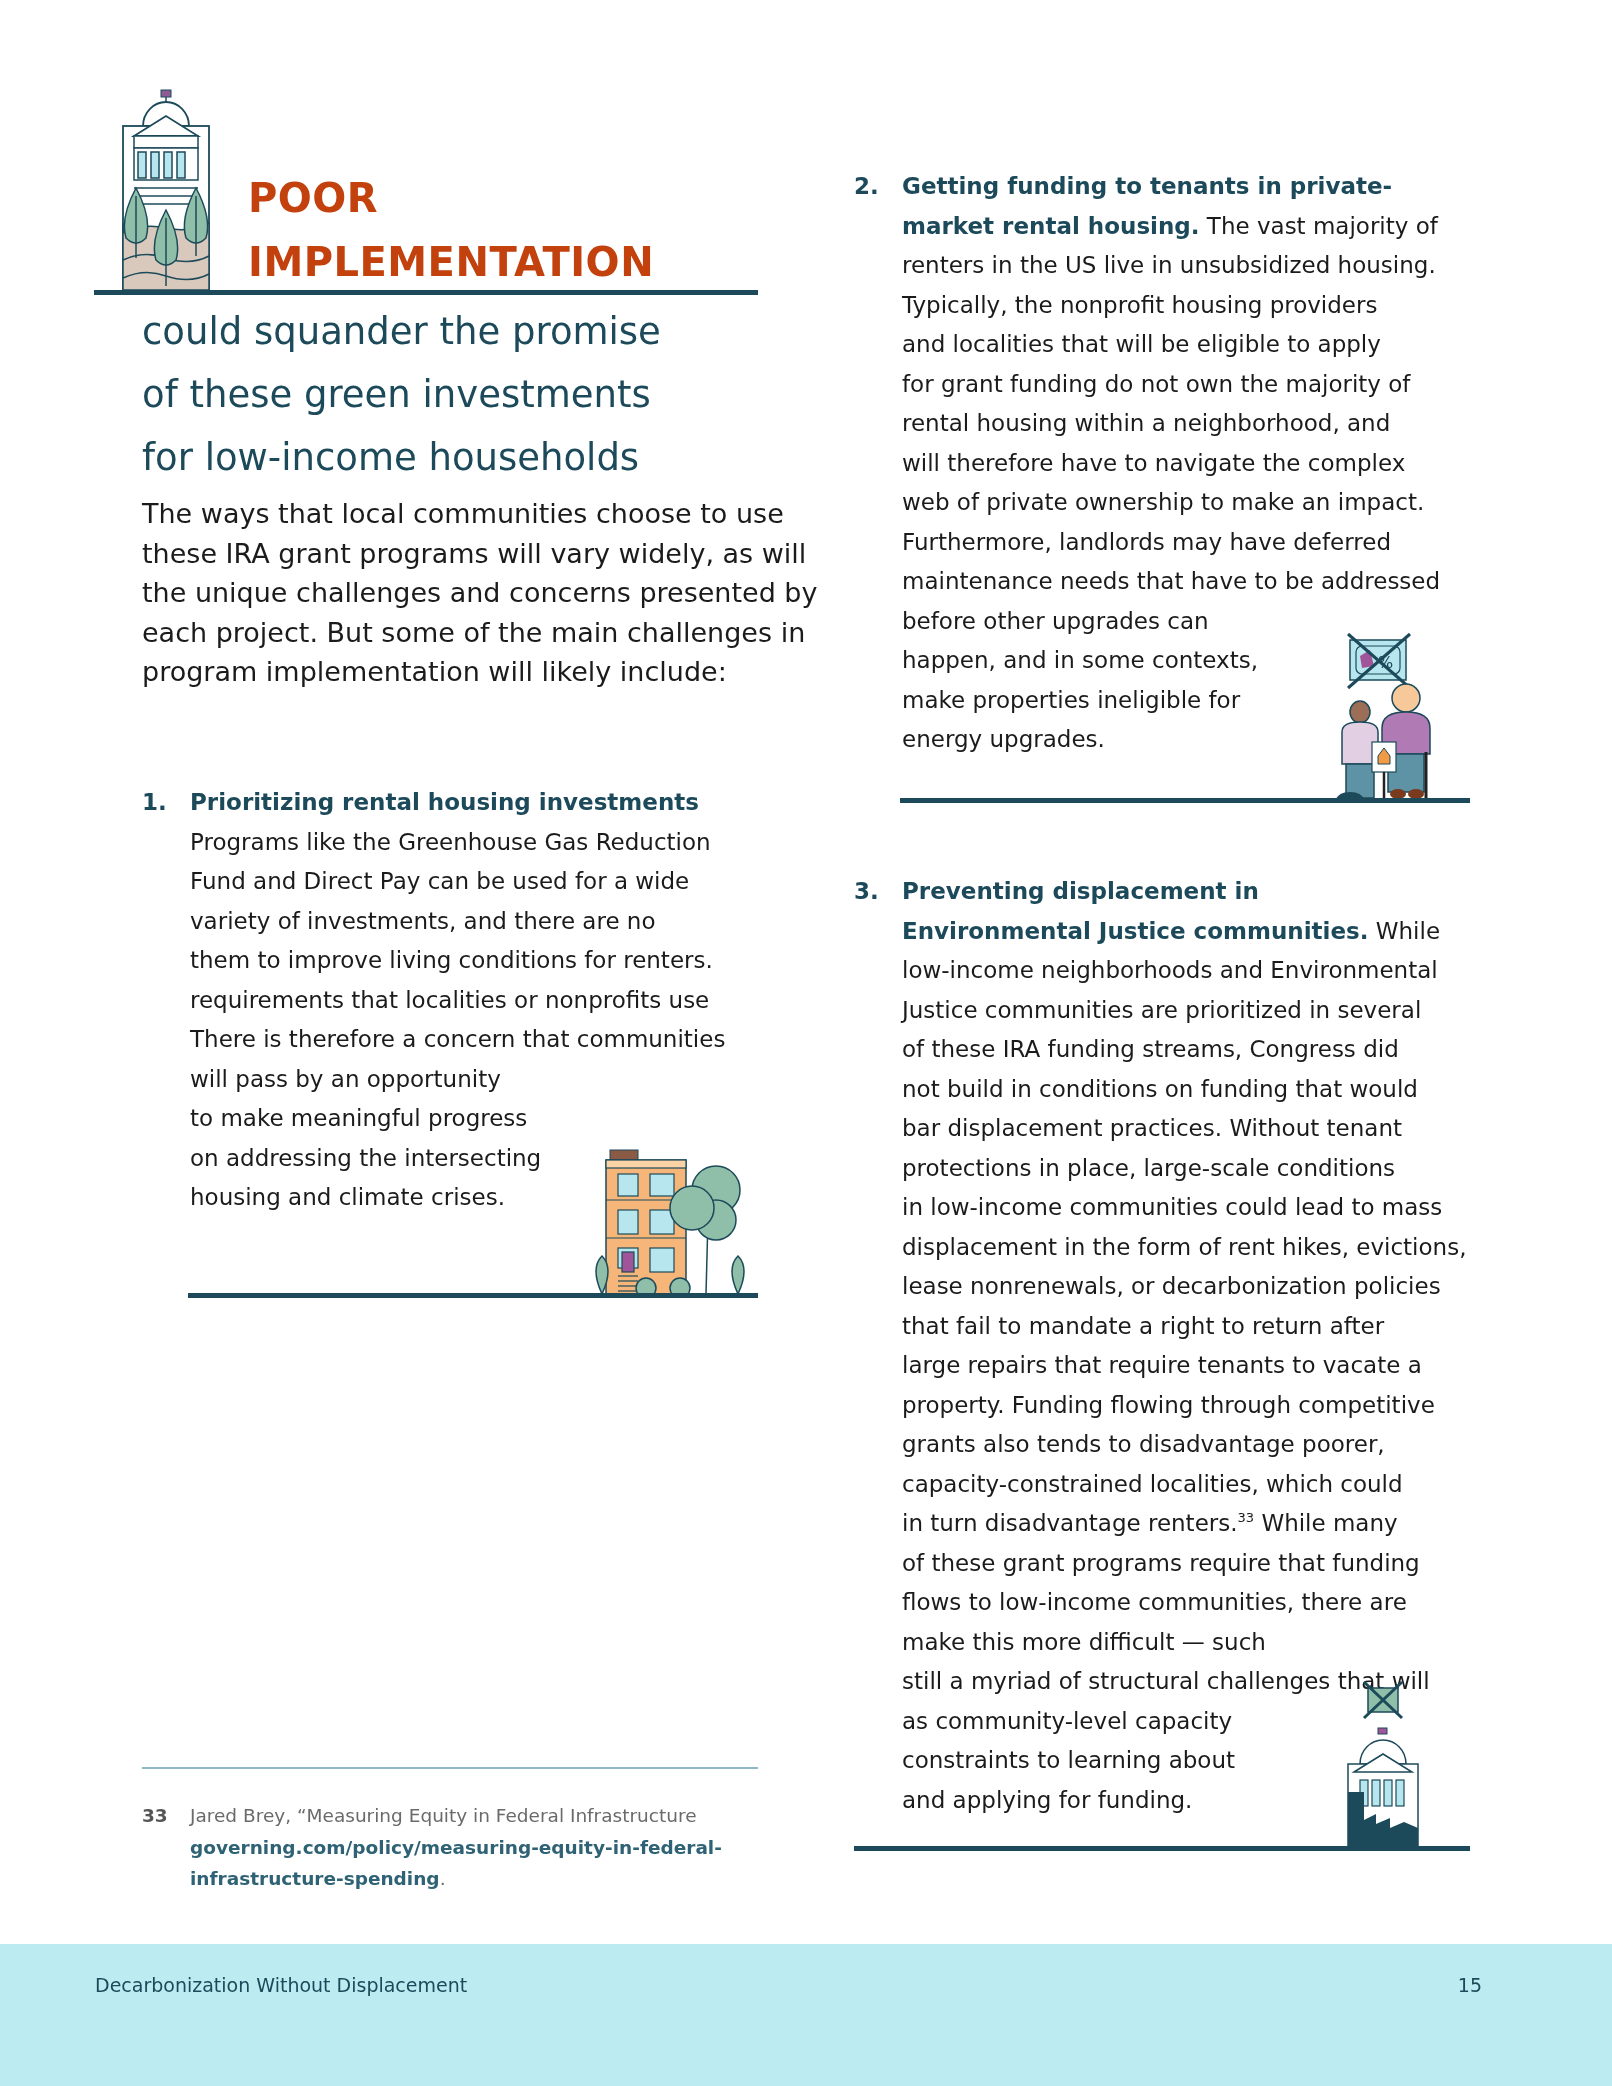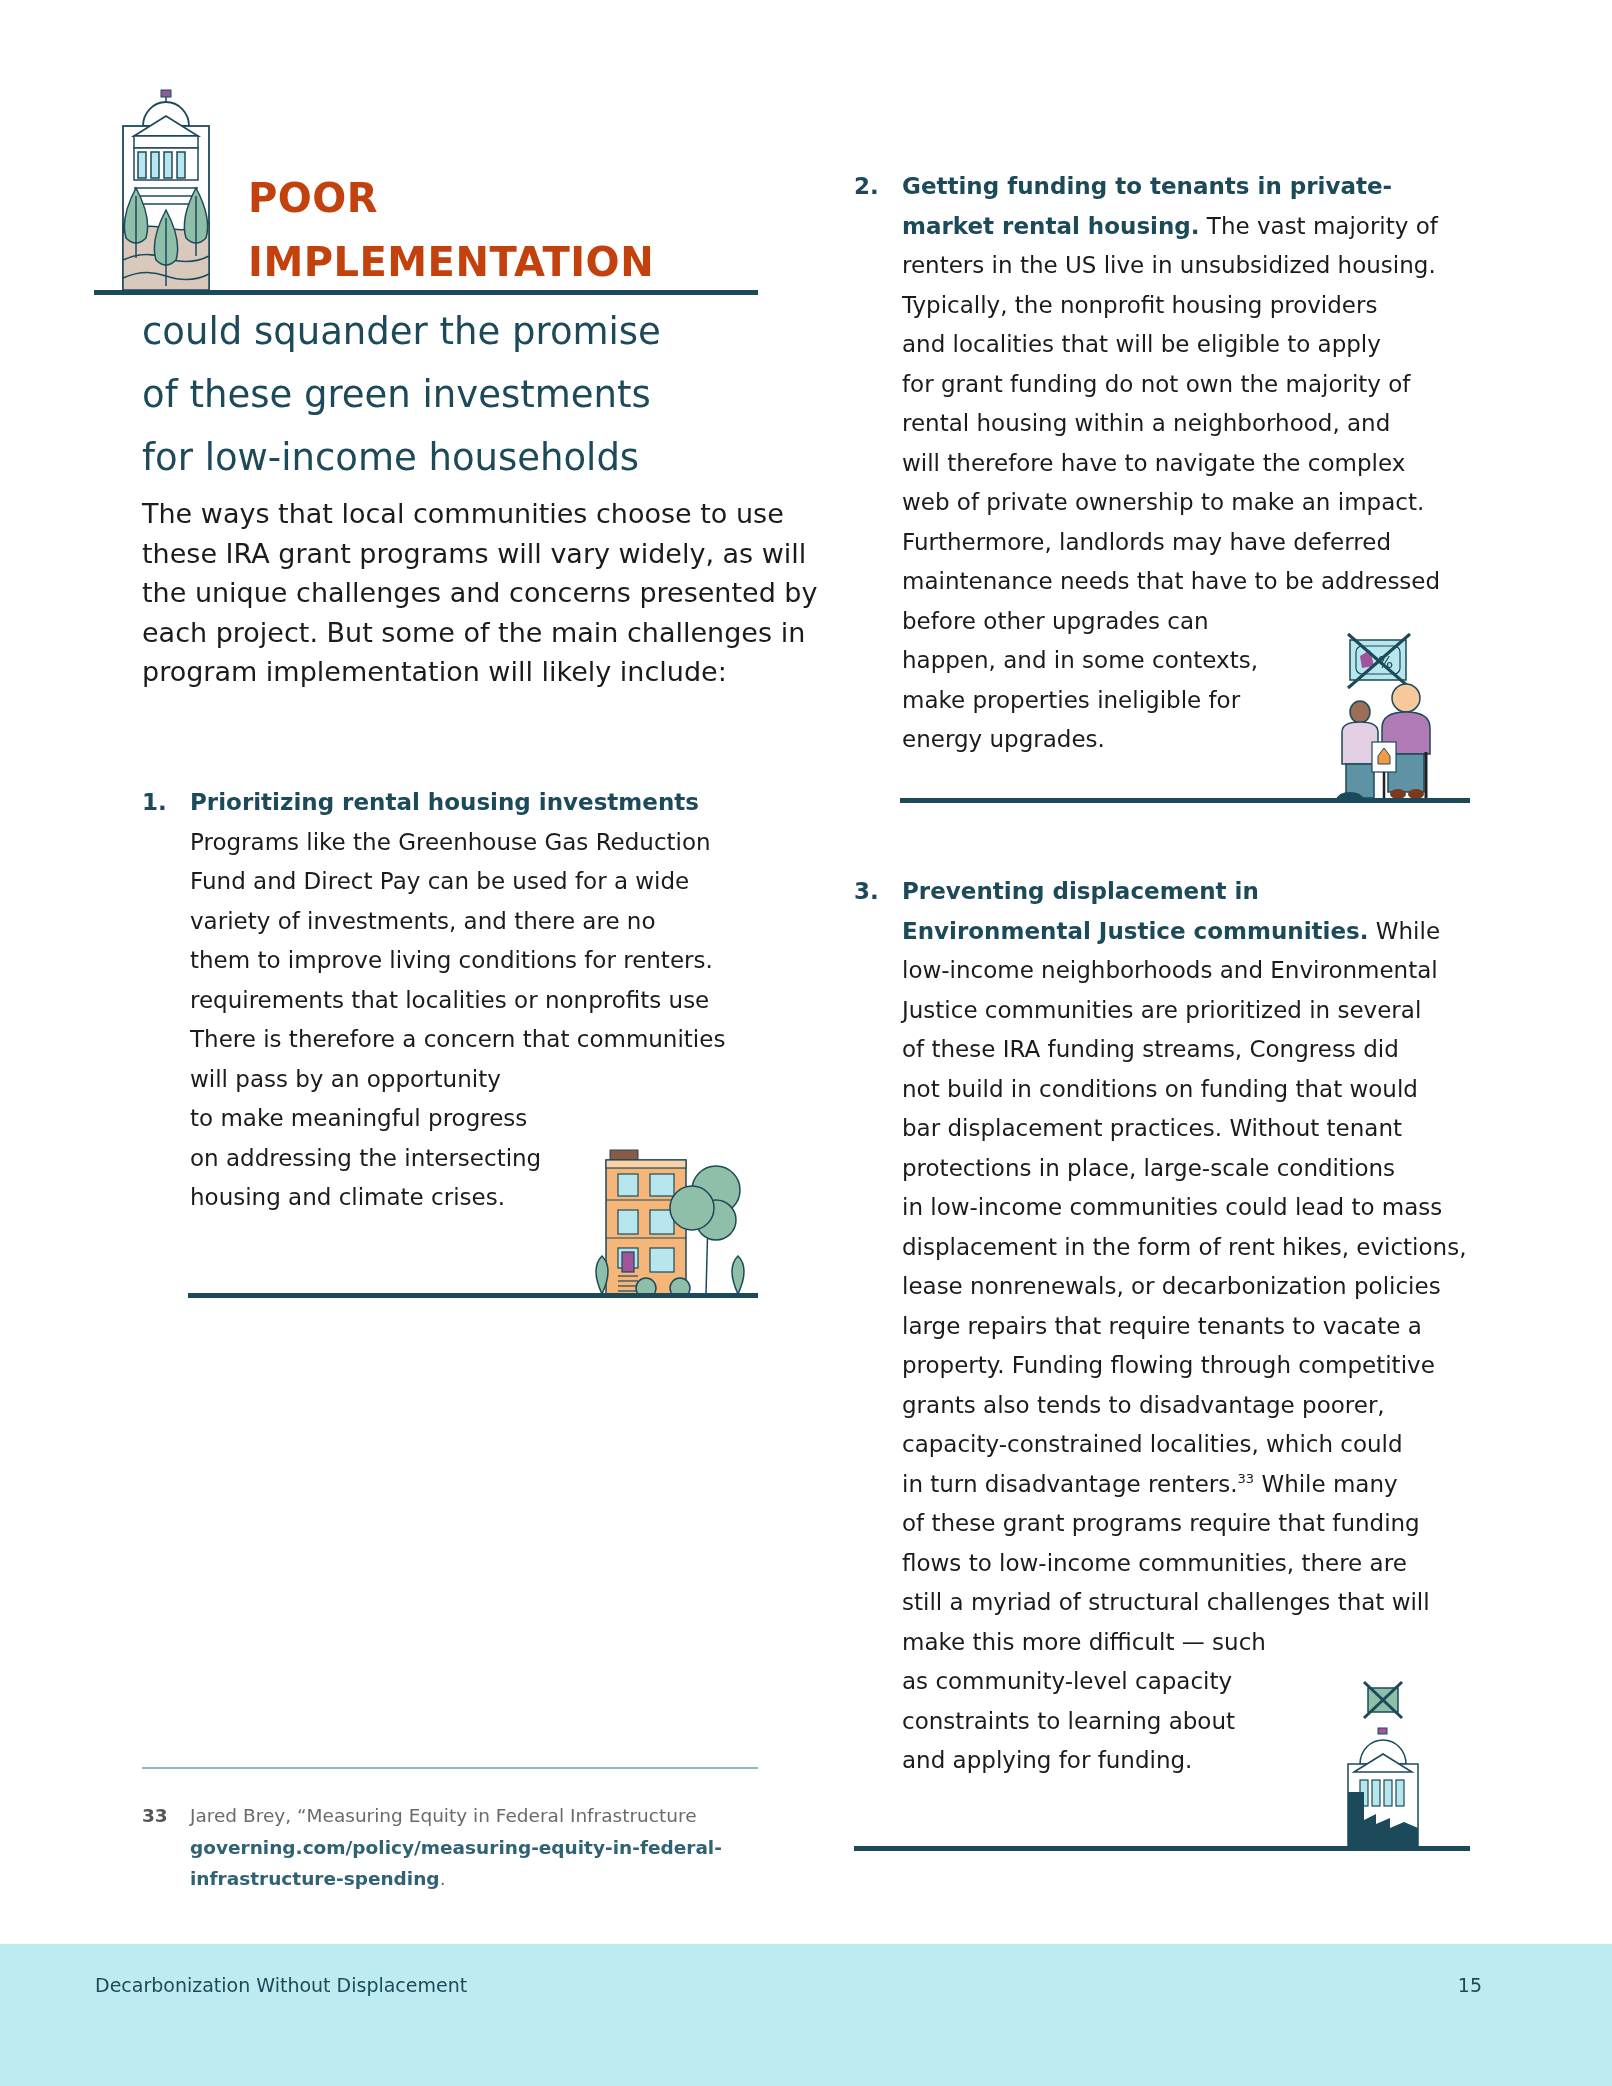--- a/index.html
+++ b/index.html
@@ -194,29 +194,30 @@
     <span class="line"><span class="lead">Environmental Justice communities.</span><span> While</span></span>
     <span class="line">low-income neighborhoods and Environmental</span>
     <span class="line">Justice communities are prioritized in several</span>
     <span class="line">of these IRA funding streams, Congress did</span>
     <span class="line">not build in conditions on funding that would</span>
     <span class="line">bar displacement practices. Without tenant</span>
     <span class="line">protections in place, large-scale conditions</span>
     <span class="line">in low-income communities could lead to mass</span>
     <span class="line">displacement in the form of rent hikes, evictions,</span>
     <span class="line">lease nonrenewals, or decarbonization policies</span>
+    <span class="line">that fail to mandate a right to return after</span>
     <span class="line">large repairs that require tenants to vacate a</span>
     <span class="line">property. Funding flowing through competitive</span>
     <span class="line">grants also tends to disadvantage poorer,</span>
     <span class="line">capacity-constrained localities, which could</span>
     <span class="line"><span>in turn disadvantage renters.</span><sup>33</sup><span> While many</span></span>
     <span class="line">of these grant programs require that funding</span>
     <span class="line">flows to low-income communities, there are</span>
+    <span class="line">make this more difficult — such</span>
     <span class="line">still a myriad of structural challenges that will</span>
-    <span class="line">make this more difficult — such</span>
     <span class="line">as community-level capacity</span>
     <span class="line">constraints to learning about</span>
     <span class="line">and applying for funding.</span>
   </div>
 </div>
 <div class="abs" style="left:1340px;top:1680px;width:110px;height:170px;">
   <svg width="110" height="170" viewBox="0 0 110 170">
     <rect x="28" y="8" width="30" height="24" fill="#8fbfa8" stroke="#1c4a5a" stroke-width="1.5"></rect>
     <line x1="24" y1="2" x2="62" y2="38" stroke="#1c4a5a" stroke-width="3"></line>
     <line x1="62" y1="2" x2="24" y2="38" stroke="#1c4a5a" stroke-width="3"></line>

